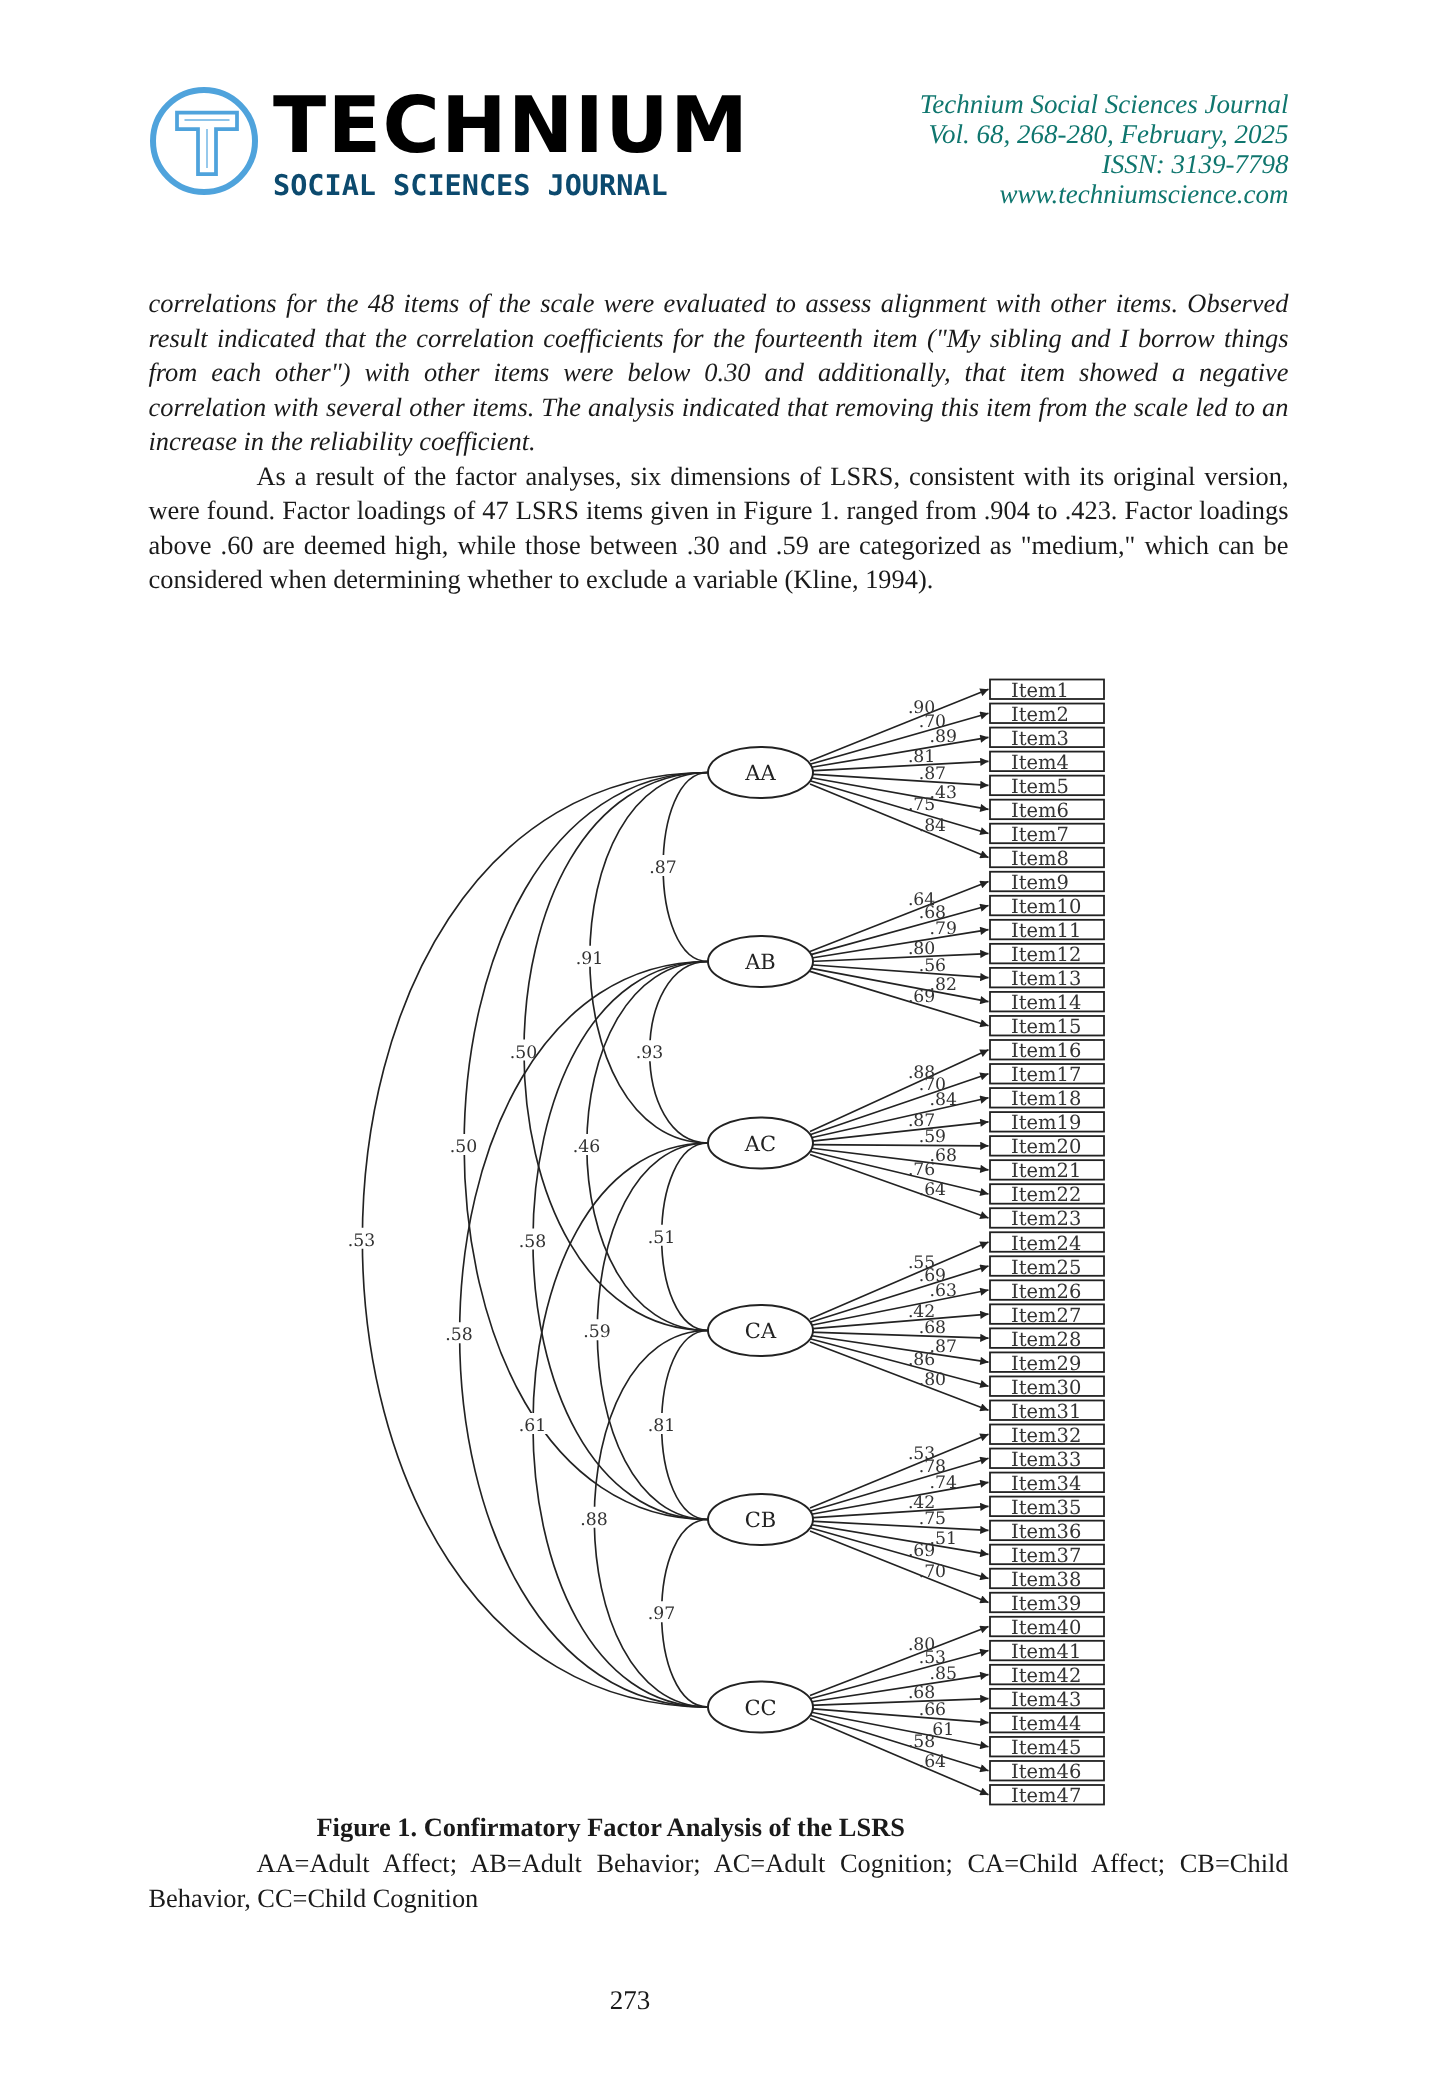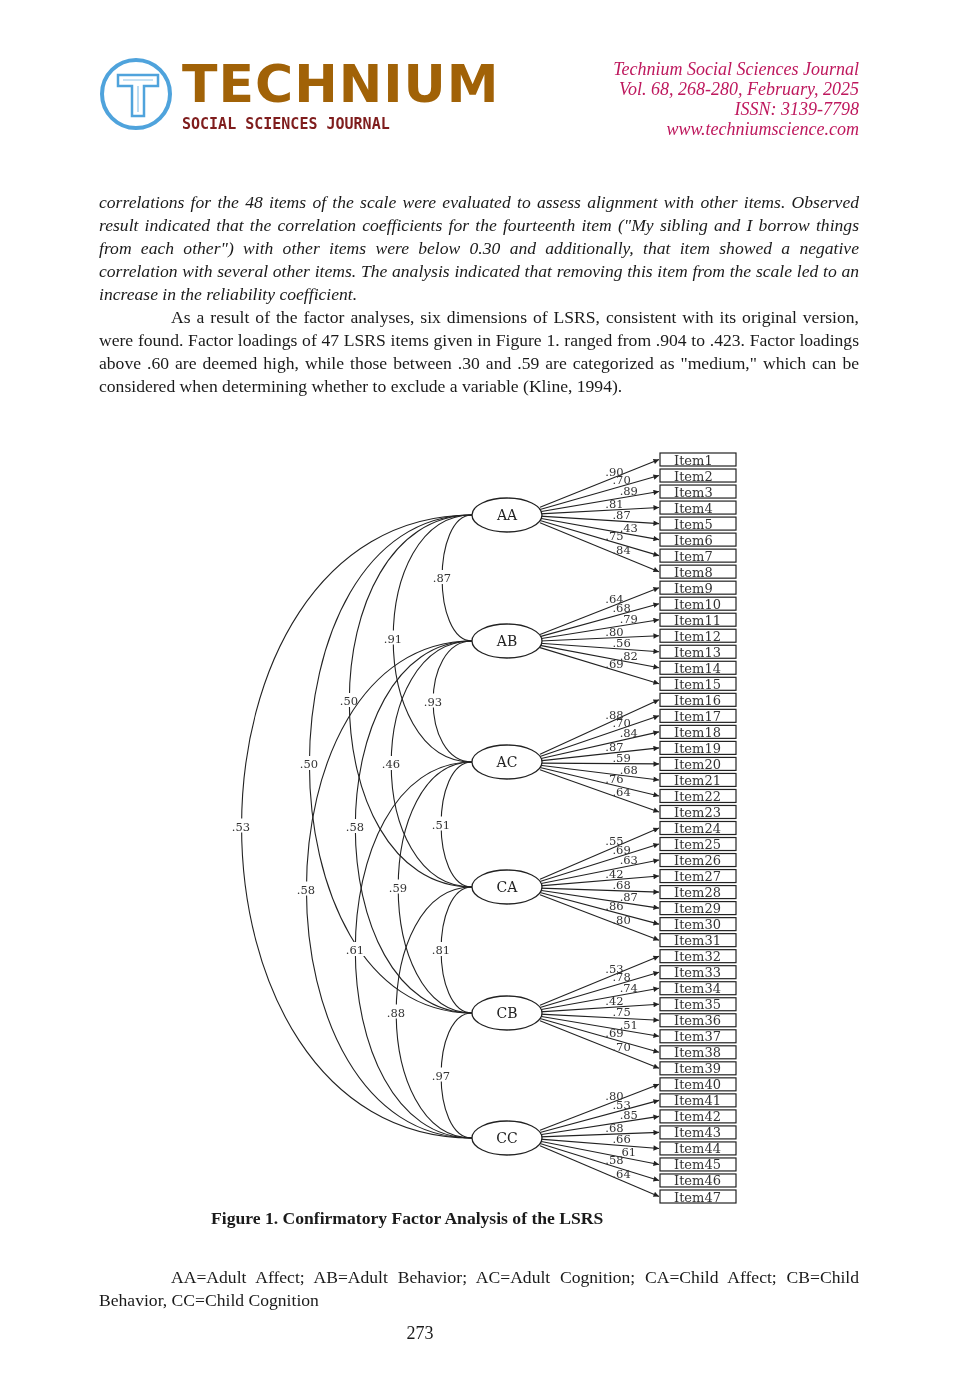--- a/index.html
+++ b/index.html
@@ -1,29 +1,29 @@
 <!DOCTYPE html>
 <html><head>
 <meta charset="utf-8">
 <style>
   html, body { margin: 0; padding: 0; background: #ffffff; }
   body { width: 964px; height: 1387px; position: relative; overflow: hidden; font-family: "Liberation Serif", serif; color: #1a1a1a; }
   .logo { position: absolute; left: 98px; top: 56px; width: 380px; height: 82px; }
   .logo-circle { position: absolute; left: 2px; top: 2px; width: 72px; height: 72px; border: 4px solid #4fa3dc; border-radius: 50%; box-sizing: border-box; }
   .logo-t { position: absolute; left: 18px; top: 16px; width: 44px; height: 46px; }
-  .logo-title { position: absolute; left: 84px; top: 0px; font-family: "DejaVu Sans", sans-serif; font-weight: bold; font-size: 52px; letter-spacing: 1px; color: #a16207; line-height: 56px; transform: scaleY(1.0); }
-  .logo-sub { position: absolute; left: 84px; top: 56px; font-family: "DejaVu Sans Mono", monospace; font-weight: bold; font-size: 15px; color: #7f1d1d; line-height: 24px; letter-spacing: 0px; }
-  .journal-info { position: absolute; right: 105px; top: 59px; text-align: right; font-style: italic; font-size: 18px; line-height: 20px; color: #be185d; }
+  .logo-title { position: absolute; left: 84px; top: 0px; font-family: "DejaVu Sans", sans-serif; font-weight: bold; font-size: 52px; letter-spacing: 1px; color: #000000; line-height: 56px; transform: scaleY(1.0); }
+  .logo-sub { position: absolute; left: 84px; top: 56px; font-family: "DejaVu Sans Mono", monospace; font-weight: bold; font-size: 19px; color: #0c4a6e; line-height: 24px; letter-spacing: 0px; }
+  .journal-info { position: absolute; right: 105px; top: 59px; text-align: right; font-style: italic; font-size: 18px; line-height: 20px; color: #0f766e; }
   .body-text { position: absolute; left: 99px; width: 760px; font-size: 17.6px; line-height: 23px; text-align: justify; }
   .para1 { top: 191px; font-style: italic; }
   .para2 { top: 306px; }
   .indent { text-indent: 72px; }
   .figure { position: absolute; left: 0; top: 440px; width: 964px; height: 770px; }
   .caption-title { position: absolute; left: 171px; top: 1208px; font-weight: bold; font-size: 17.6px; margin-left: 40px; }
-  .caption-text { position: absolute; left: 99px; top: 1266px; width: 760px; font-size: 17.6px; line-height: 23px; text-align: justify; }
+  .caption-text { position: absolute; left: 99px; top: 1231px; width: 760px; font-size: 17.6px; line-height: 23px; text-align: justify; }
   .page-num { position: absolute; left: 0; width: 840px; top: 1323px; text-align: center; font-size: 18px; }
   svg text { font-family: "DejaVu Serif", serif; }
 </style>
 </head>
 <body>
 
 <div class="logo">
   <div class="logo-circle"></div>
   <svg class="logo-t" viewBox="0 0 44 46">
     <path d="M2 3 H42 V14 H28 V44 H16 V14 H2 Z" fill="none" stroke="#4fa3dc" stroke-width="2.5"></path>

